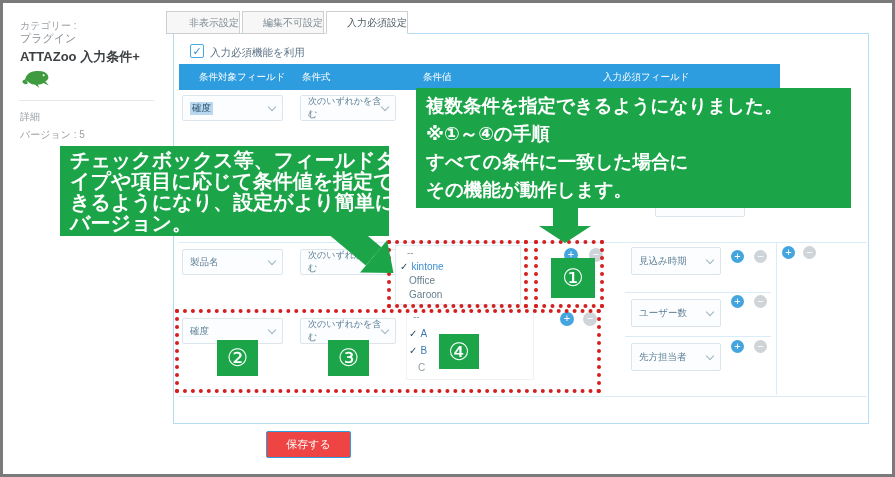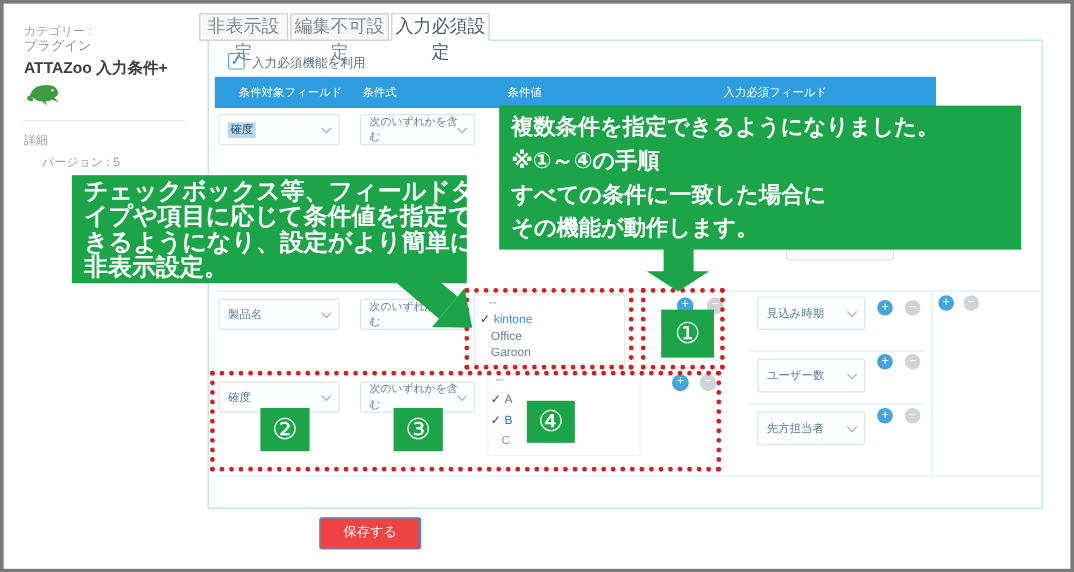--- a/index.html
+++ b/index.html
@@ -8,22 +8,22 @@
             border:3px solid #7a7a7a; overflow:hidden; }
 
   
   .side-label { position:absolute; font-size:10px; color:#9aa0a6; }
   .side-value { position:absolute; font-size:11px; color:#8a9095; }
   .plugin-title { position:absolute; font-size:13px; font-weight:bold; color:#3c4043; }
   .side-divider { position:absolute; height:1px; background:#e8e8e8; }
 
   
   .tab { position:absolute; top:8px; height:23px; border:1px solid #cfcfcf;
-         background:#f7f7f7; color:#7d8a92; font-size:15px; line-height:21px;
-         text-align:center; z-index:5; }
+         background:#f7f7f7; color:#7d8a92; font-size:10px; line-height:21px;
+         text-align:right; z-index:5; }
   .tab.active { background:#fff; border-bottom:1px solid #fff; color:#4a5a63; }
 
   
   .panel { position:absolute; left:170px; top:30px; width:696px; height:391px;
            border:1px solid #b4dcf3; background:#fff; }
 
   .cbx { position:absolute; width:14px; height:14px; border:1px solid #49a8dd;
          border-radius:2px; background:#fff; color:#2d8fd0; font-size:11px;
          line-height:12px; text-align:center; font-weight:bold; }
   .cbx-label { position:absolute; font-size:10.5px; color:#5d7386; }
@@ -80,21 +80,21 @@
   <div class="plugin-title" style="left:17px;top:45px;">ATTAZoo 入力条件+</div>
   <div style="position:absolute;left:16px;top:62px;">
     <svg width="34" height="24" viewBox="0 0 40 28">
       <path d="M7 17 q2 -9 13 -10 q11 -1 14 5 q2 5 -3 7 l4 5 -6 -3 q-3 2 -7 2 l2 4 -5 -4 q-5 0 -8 -3 z" fill="#3f9b3f"></path>
       <path d="M6 17 q-4 3 0 5 q5 2 4 -2 q-1 -3 -4 -3z" fill="#3f9b3f"></path>
       <circle cx="29" cy="12" r="1.2" fill="#ffffff"></circle>
     </svg>
   </div>
   <div class="side-divider" style="left:16px;top:97px;width:135px;"></div>
   <div class="side-label" style="left:17px;top:107px;">詳細</div>
-  <div class="side-label" style="left:32px;top:125px;">バージョン : 5</div>
+  <div class="side-label" style="left:17px;top:125px;">バージョン : 5</div>
 
   <div class="tab" style="left:163px;width:74px;">非表示設定</div>
   <div class="tab" style="left:239px;width:82px;">編集不可設定</div>
   <div class="tab active" style="left:323px;width:82px;">入力必須設定</div>
 
   <div class="panel"></div>
 
   <div class="cbx" style="left:187px;top:41px;">✓</div>
   <div class="cbx-label" style="left:207px;top:43px;">入力必須機能を利用</div>
 
@@ -194,21 +194,21 @@
     <div class="ln">その機能が動作します。</div>
   </div>
 
   <div class="arrow-shaft" style="left:550px;top:202px;width:25px;height:22px;"></div>
   <div class="arrow-head" style="left:536px;top:223px;border-left:26px solid transparent;border-right:26px solid transparent;border-top:17px solid #1ba548;"></div>
 
   <div class="callout co-left" style="left:57px;top:143px;width:329px;height:90px;">
     <div class="ln">チェックボックス等、フィールドタ</div>
     <div class="ln">イプや項目に応じて条件値を指定で</div>
     <div class="ln">きるようになり、設定がより簡単に</div>
-    <div class="ln">非表示設定。</div>
+    <div class="ln">バージョン。</div>
   </div>
 
   <div style="position:absolute;left:340px;top:212px;transform:rotate(40deg);transform-origin:0 0;z-index:35;">
     <div style="position:absolute;left:0;top:0;width:50px;height:24px;background:#1ba548;"></div>
     <div style="position:absolute;left:50px;top:-9px;width:0;height:0;border-top:21px solid transparent;border-bottom:21px solid transparent;border-left:26px solid #1ba548;"></div>
   </div>
 
   <div class="btn save" style="left:263px;top:428px;width:85px;">保存する</div>
 
 </div>

